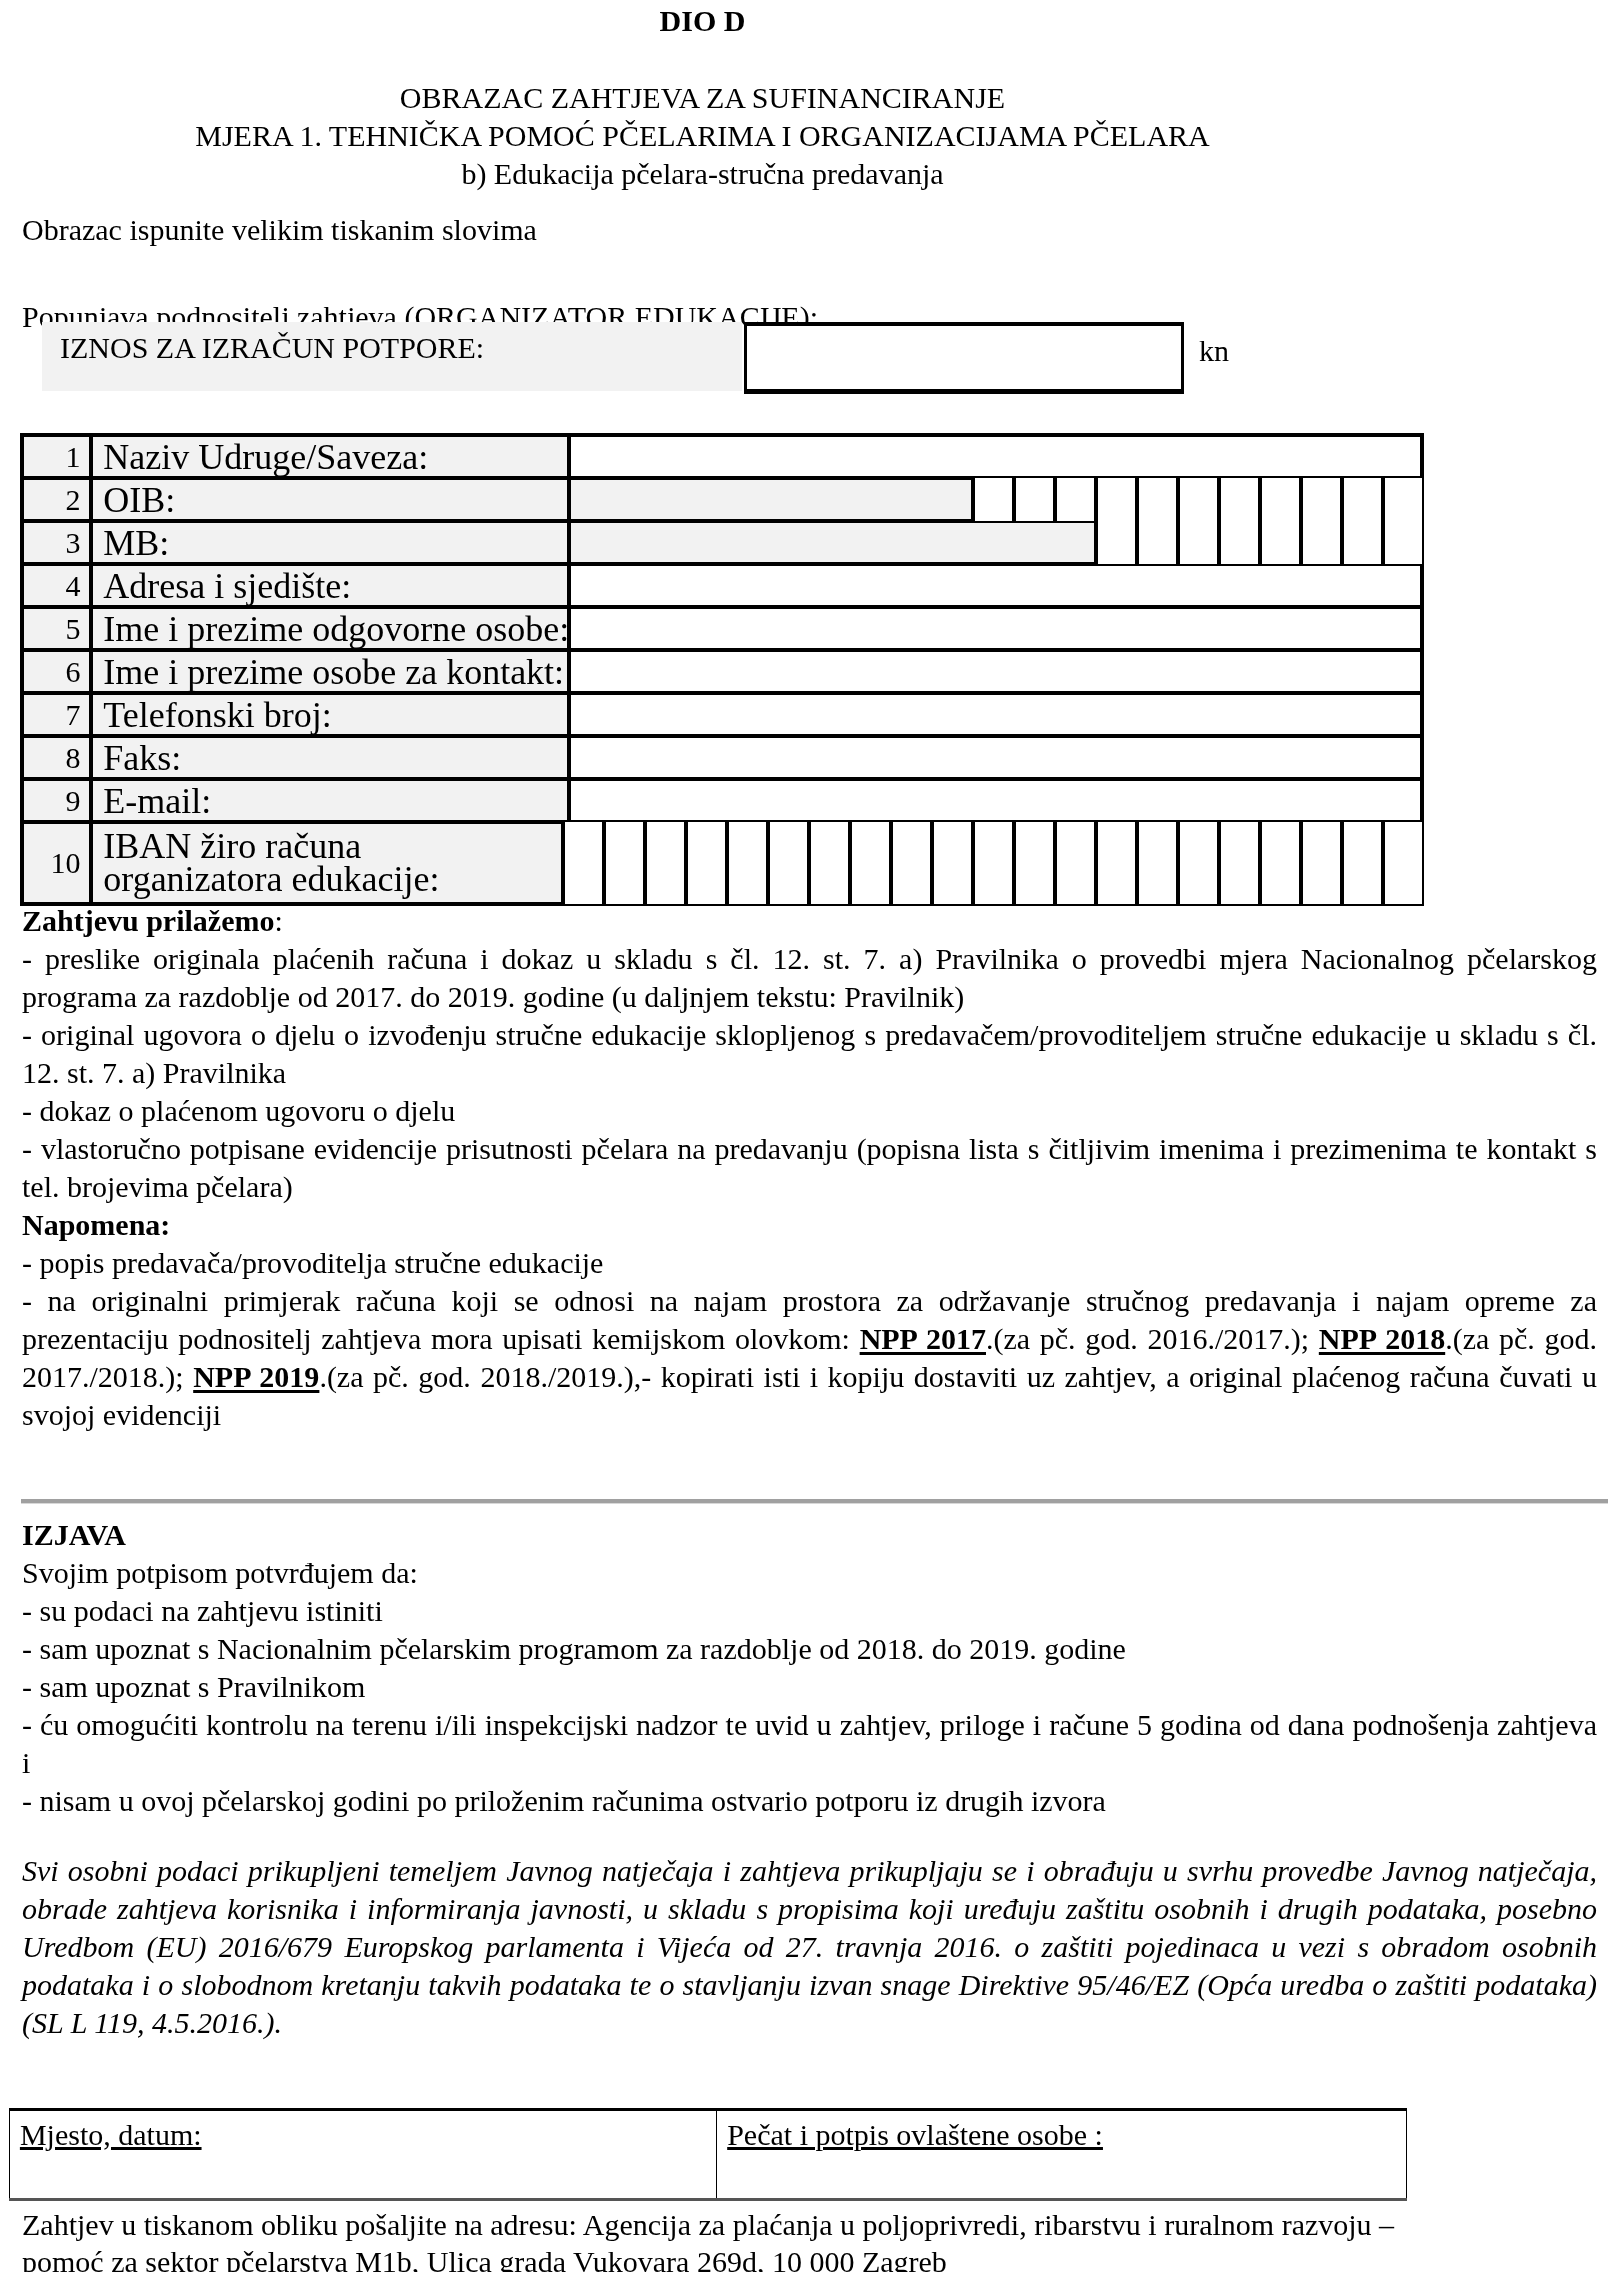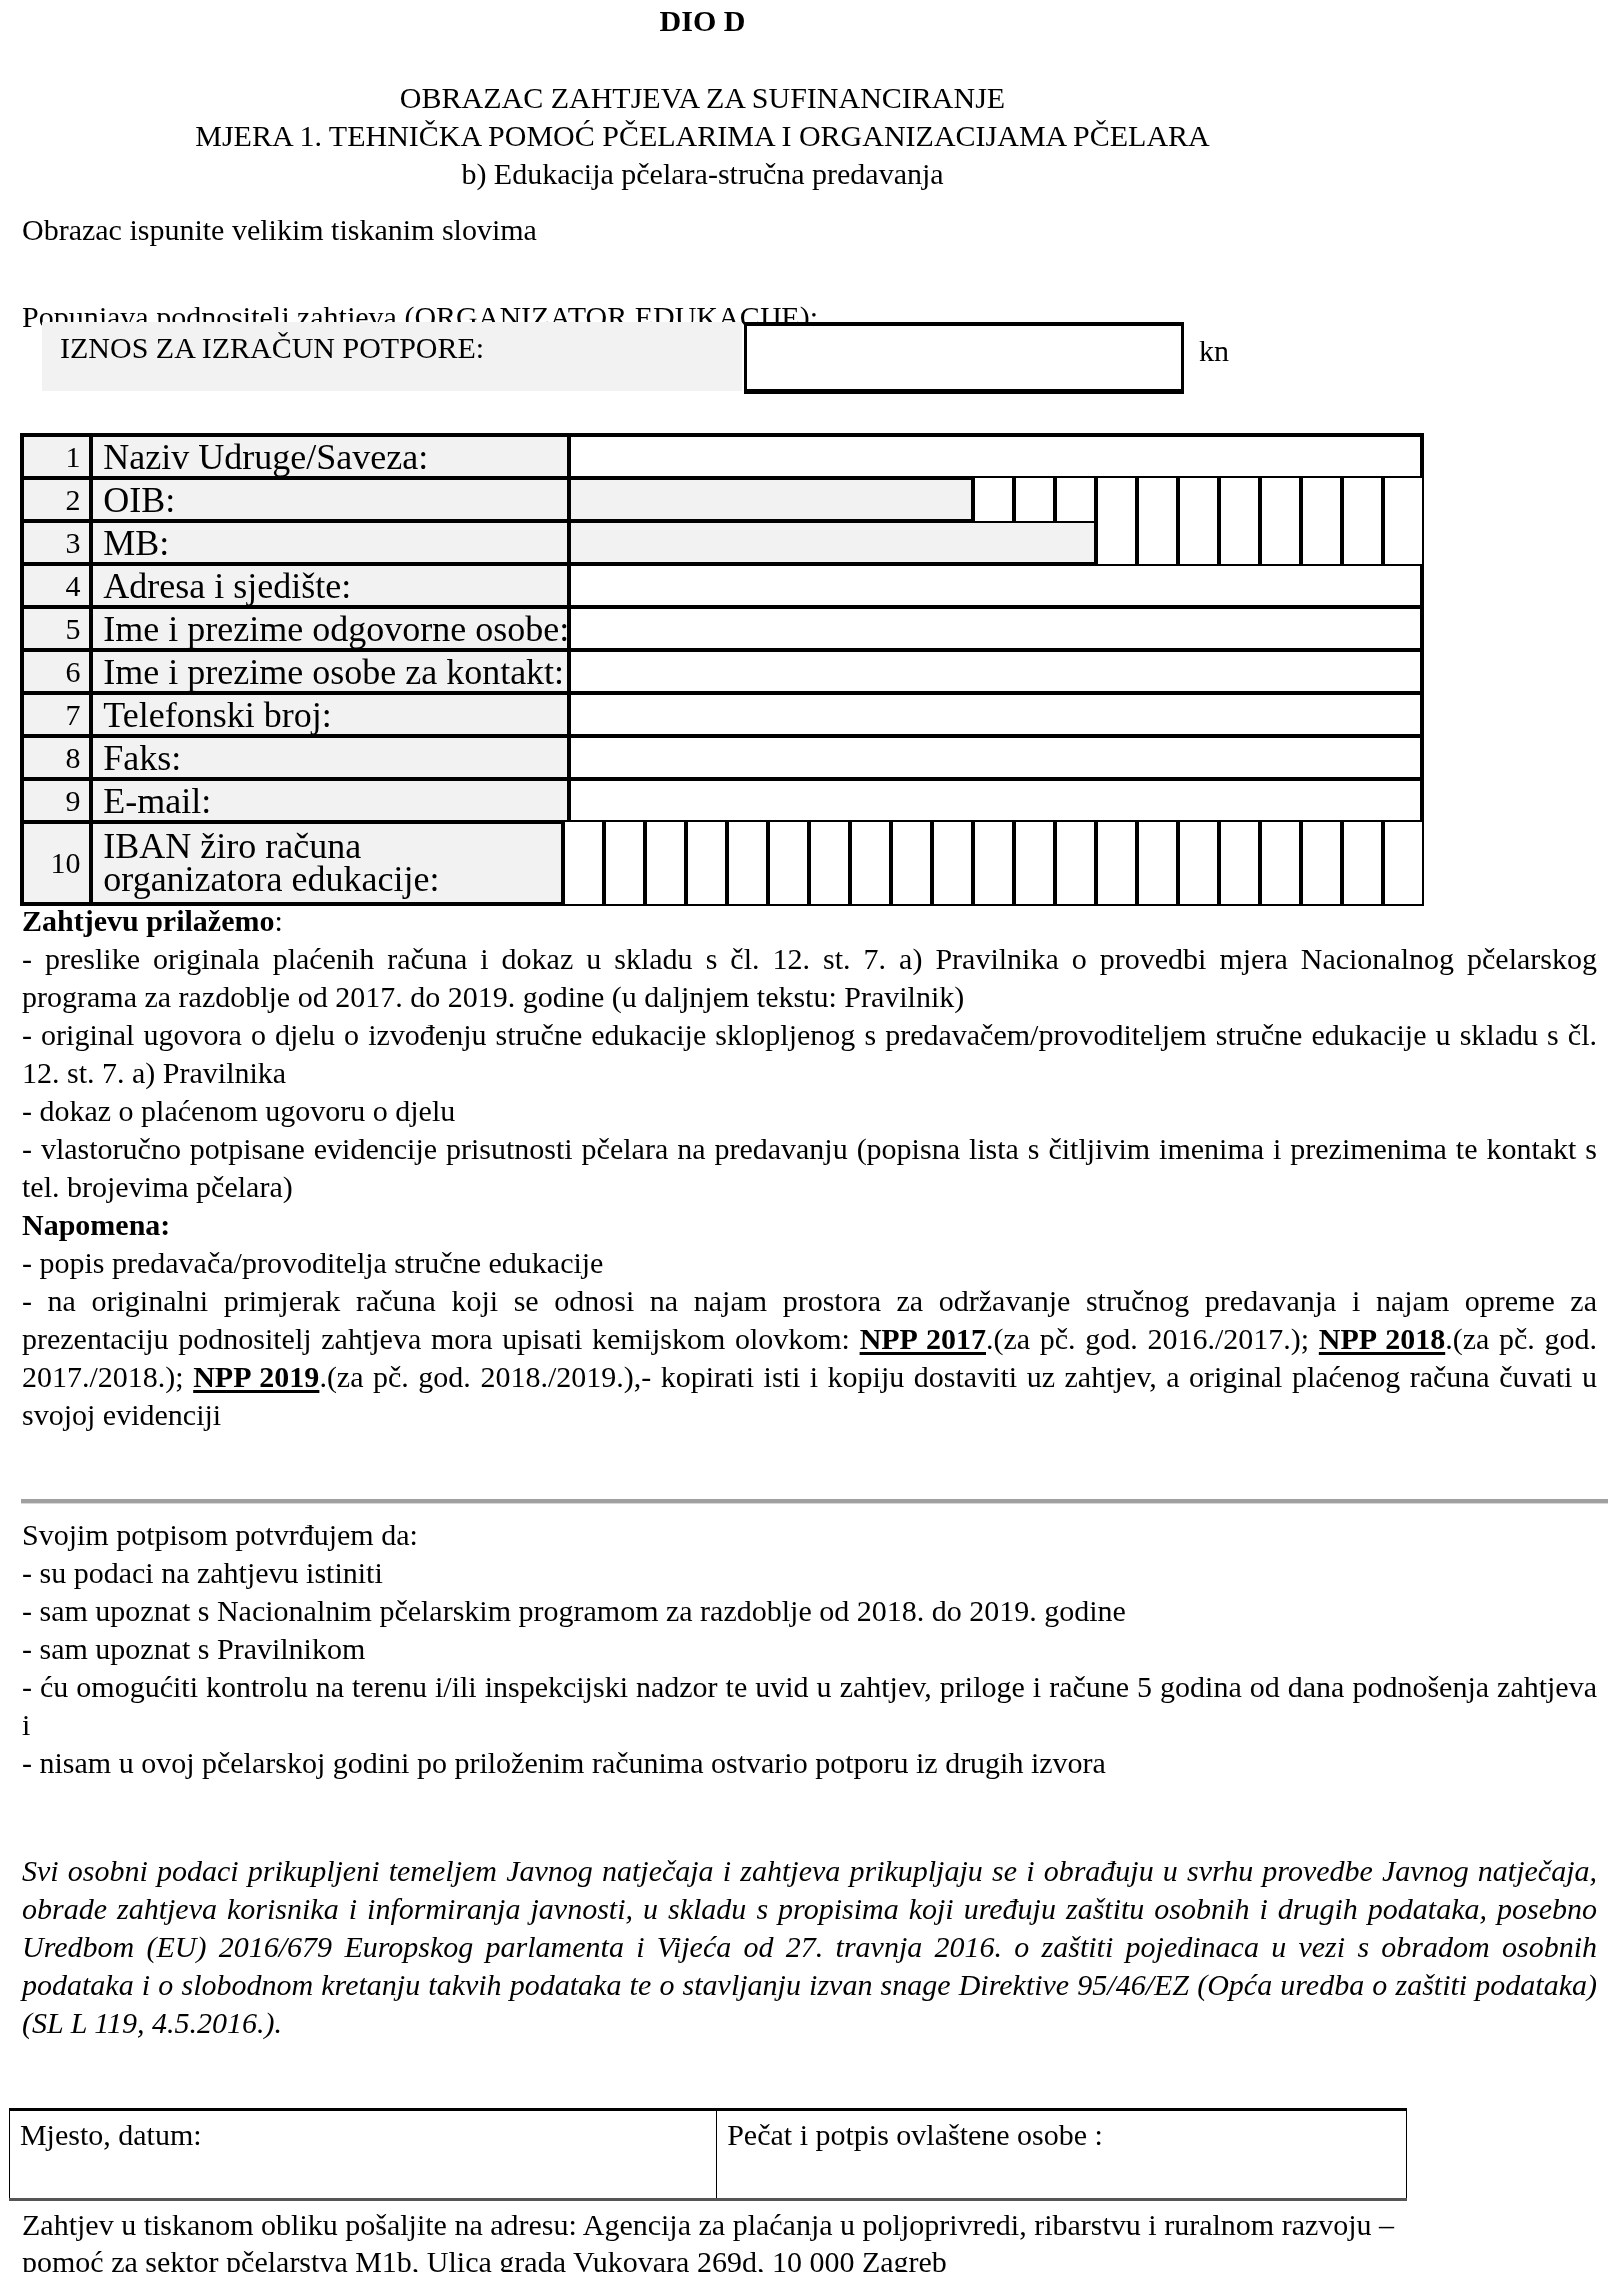--- a/index.html
+++ b/index.html
@@ -32,21 +32,21 @@
   .tbl tr.tall { height: 82px; }
   .tbl td.lbl.two { line-height: 33px; white-space: normal; }
   .boxes { position: absolute; top: -1.7px; bottom: -1.7px; right: -1.7px; display: flex; }
   .boxes .cell { width: 41px; border-left: 4.3px solid #000; box-sizing: border-box; background: #fff; }
   .val .grey { position: absolute; left: 0; top: 0; bottom: 0; background: #f2f2f2; }
 
   .rule { left: 21.4px; top: 1499px; width: 1587px; height: 4.3px; background: #a0a0a0; border-bottom: 1.7px solid #d8d8d8; }
 
   .sig { position: absolute; left: 8.6px; top: 2108px; width: 1398px; height: 93px; border-collapse: collapse; table-layout: fixed; }
   .sig td { border: 0.9px solid #000; vertical-align: top; padding: 6.9px 0 0 10.3px; font-size: 30px; line-height: 34px; white-space: nowrap; }
-  .sig { border-top: 3.4px solid #000; border-bottom: 3.4px solid #555; }
+  .sig { border-top: 3.4px solid #000; border-bottom: 3.4px solid #555; text-decoration: underline; }
   .sig td.left { width: 696px; }
 
   .italic { font-style: italic; }
 </style>
 </head>
 <body>
 
 <div class="abs center" style="top:1.7px; font-weight:bold; line-height:38px;">DIO D</div>
 <div class="abs center" style="top:79px; line-height:38px;">OBRAZAC ZAHTJEVA ZA SUFINANCIRANJE</div>
 <div class="abs center" style="top:117px; line-height:38px;">MJERA 1. TEHNIČKA POMOĆ PČELARIMA I ORGANIZACIJAMA PČELARA</div>
@@ -176,20 +176,21 @@
   <p>- dokaz o plaćenom ugovoru o djelu</p>
   <p>- vlastoručno potpisane evidencije prisutnosti pčelara na predavanju (popisna lista s čitljivim imenima i prezimenima te kontakt s tel. brojevima pčelara)</p>
   <p><b>Napomena:</b></p>
   <p>- popis predavača/provoditelja stručne edukacije</p>
   <p><span>- na originalni primjerak računa koji se odnosi na najam prostora za održavanje stručnog predavanja i najam opreme za prezentaciju podnositelj zahtjeva mora upisati kemijskom olovkom: </span><u class="npp">NPP 2017</u><span>.(za pč. god. 2016./2017.); </span><u class="npp">NPP 2018</u><span>.(za pč. god. 2017./2018.); </span><u class="npp">NPP 2019</u><span>.(za pč. god. 2018./2019.),- kopirati isti i kopiju dostaviti uz zahtjev, a original plaćenog računa čuvati u svojoj evidenciji</span></p>
 </div>
 
 <div class="abs rule"></div>
 
 <div class="just" style="top:1516px;">
+  <p><b>IZJAVA</b></p>
   <p>Svojim potpisom potvrđujem da:</p>
   <p>- su podaci na zahtjevu istiniti</p>
   <p>- sam upoznat s Nacionalnim pčelarskim programom za razdoblje od 2018. do 2019. godine</p>
   <p>- sam upoznat s Pravilnikom</p>
   <p>- ću omogućiti kontrolu na terenu i/ili inspekcijski nadzor te uvid u zahtjev, priloge i račune 5 godina od dana podnošenja zahtjeva i</p>
   <p>- nisam u ovoj pčelarskoj godini po priloženim računima ostvario potporu iz drugih izvora</p>
 </div>
 
 <div class="just italic" style="top:1852px;">
   <p>Svi osobni podaci prikupljeni temeljem Javnog natječaja i zahtjeva prikupljaju se i obrađuju u svrhu provedbe Javnog natječaja, obrade zahtjeva korisnika i informiranja javnosti, u skladu s propisima koji uređuju zaštitu osobnih i drugih podataka, posebno Uredbom (EU) 2016/679 Europskog parlamenta i Vijeća od 27. travnja 2016. o zaštiti pojedinaca u vezi s obradom osobnih podataka i o slobodnom kretanju takvih podataka te o stavljanju izvan snage Direktive 95/46/EZ (Opća uredba o zaštiti podataka) (SL L 119, 4.5.2016.).</p>

